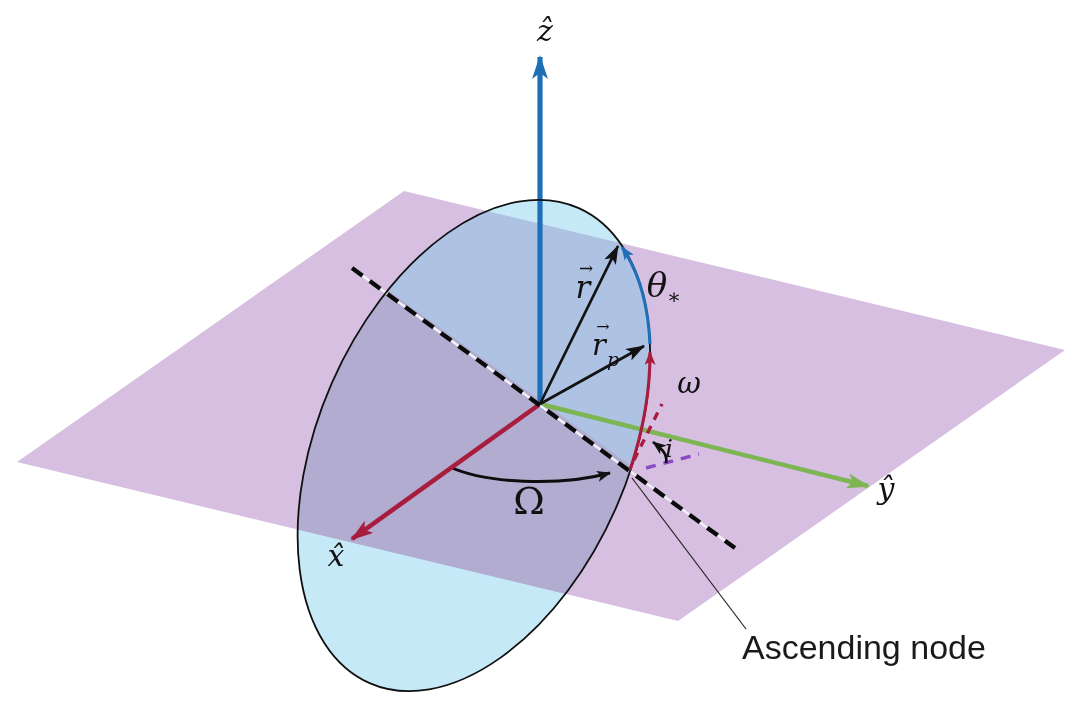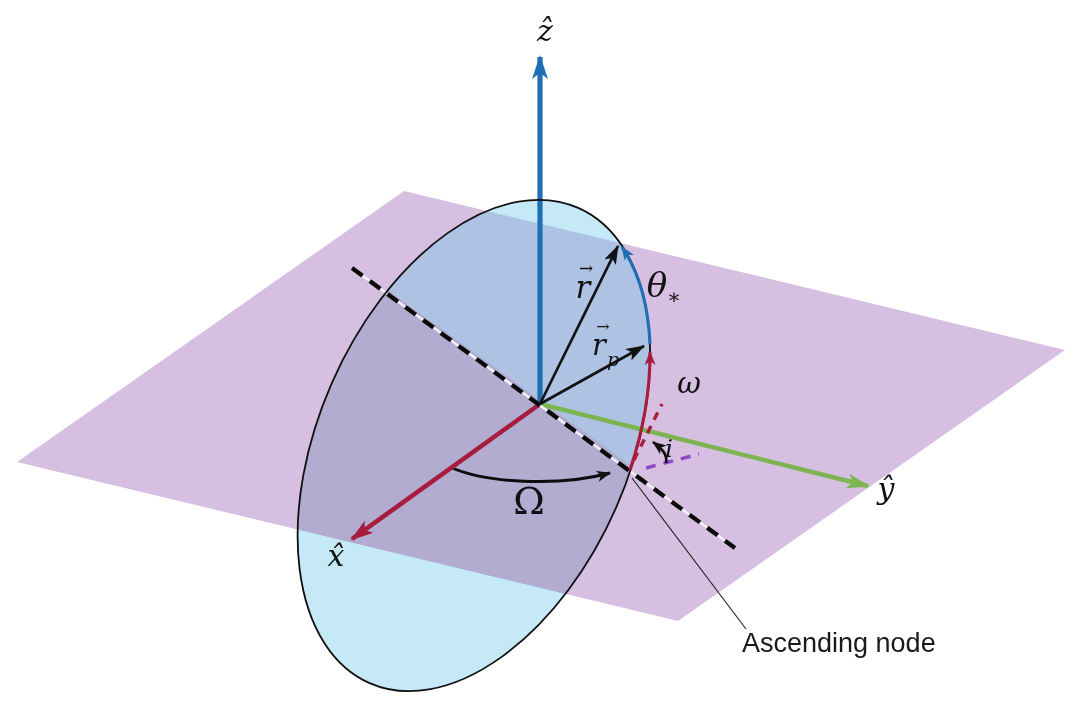--- a/index.html
+++ b/index.html
@@ -3,21 +3,21 @@
 <meta charset="utf-8">
 <style>
   html,body{margin:0;padding:0;background:#ffffff;}
   #stage{position:relative;width:1080px;height:708px;background:#fff;overflow:hidden;
          font-family:"DejaVu Serif","Liberation Serif",serif;}
   svg{position:absolute;left:0;top:0;}
   .lbl{position:absolute;transform:translate(-50%,-50%);font-style:italic;color:#111;
        white-space:nowrap;line-height:1;user-select:none;}
   .upright{font-style:normal;}
   .caption{position:absolute;transform:none;font-family:"Liberation Sans","DejaVu Sans",sans-serif;
-           font-style:normal;font-size:27px;color:#1a1a1a;white-space:nowrap;line-height:1;}
+           font-style:normal;font-size:34px;color:#1a1a1a;white-space:nowrap;line-height:1;}
   
   .stroke-z{stroke:var(--c-z)} .fill-z{fill:var(--c-z)}
   .stroke-x{stroke:var(--c-x)} .fill-x{fill:var(--c-x)}
   .stroke-y{stroke:var(--c-y)} .fill-y{fill:var(--c-y)}
   .stroke-vec{stroke:var(--c-vec)} .fill-vec{fill:var(--c-vec)}
   .f-plane{fill:var(--c-plane)}
   .f-orbit{fill:var(--c-orbit)}
   .f-ov-above{fill:var(--c-ov-above)}
   .f-ov-below{fill:var(--c-ov-below)}
   .stroke-incl{stroke:var(--c-incl)}

